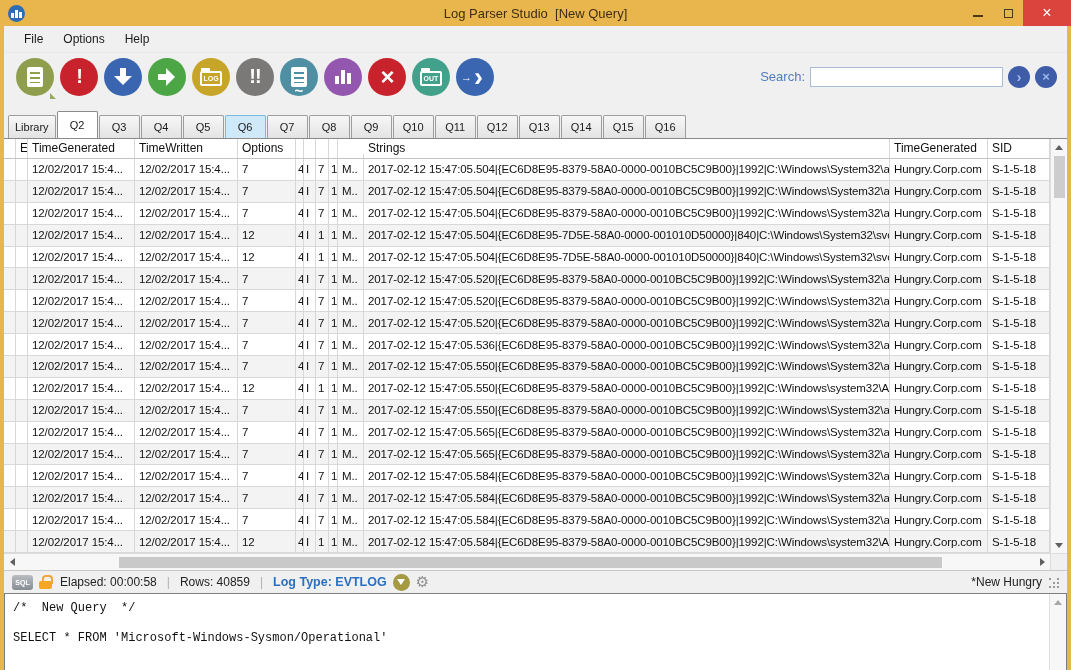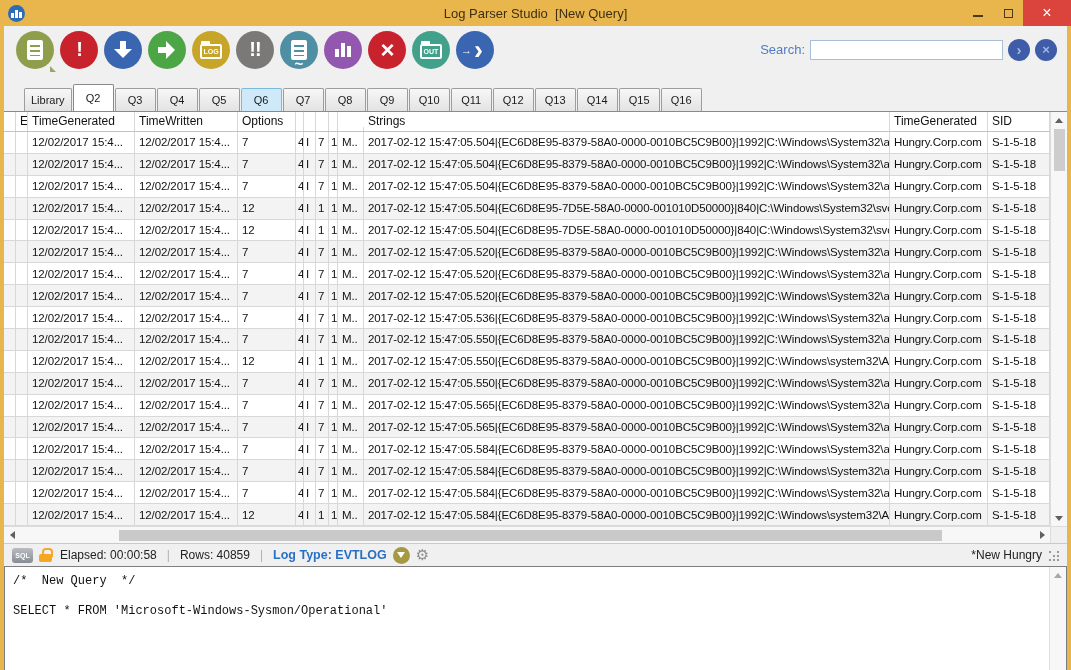--- a/index.html
+++ b/index.html
@@ -84,21 +84,21 @@
   .search-area { margin-left:auto; display:flex; align-items:center; gap:5px; padding-right:10px; }
   .search-label { color:#4f7cc2; font-size:13px; }
   .search-input { width:193px; height:20px; border:1px solid #a9bdd6; background:#fff; font-size:12px; padding:0 4px; outline:none; }
   .round-btn {
     width:22px; height:22px; border-radius:50%; border:none; background:#3e5ca8;
     color:#9db8e8; font-weight:bold; display:flex; align-items:center; justify-content:center; cursor:default;
   }
   .round-btn.go { font-size:15px; } .round-btn.clear { font-size:13px; }
 
   
-  .tabstrip { height:38px; flex:0 0 38px; background:#f0f0f0; display:flex; align-items:flex-end; padding-left:20px; }
+  .tabstrip { height:38px; flex:0 0 38px; background:#f0f0f0; display:flex; align-items:flex-end; padding-left:4px; }
   .tab {
     height:23px; min-width:41px; padding:0 6px; margin-right:1px;
     background:linear-gradient(#f7f7f7,#e3e3e3); border:1px solid #9d9d9d; border-bottom:none;
     border-radius:2px 2px 0 0; font-size:11px; color:#1a1a1a;
     display:flex; align-items:center; justify-content:center; cursor:default;
   }
   .tab.lib { min-width:36px; }
   .tab.active { height:27px; background:#fff; border-color:#8a8a8a; position:relative; z-index:2; }
   .tab.highlighted { background:#cfe9f9; border-color:#79bbdf; }
 
@@ -181,20 +181,25 @@
       <button class="win-btn">
           <span class="glyph-min"></span>
         </button>
       <button class="win-btn">
           <span class="glyph-max"></span>
         </button>
       <button class="win-btn close">×</button>
     </span>
   </div>
 
+  <div class="menubar" id="menubar">
+      <span class="menu-item">File</span>
+      <span class="menu-item">Options</span>
+      <span class="menu-item">Help</span>
+    </div>
 
   <div class="toolbar">
     <div class="tool-buttons" id="toolButtons">
         <button class="tool-btn" style="background: rgb(143, 158, 77); color: rgb(143, 158, 77);">
           <span class="doc"></span>
         </button>
         <button class="tool-btn" style="background: rgb(200, 35, 44); color: rgb(200, 35, 44);">
           <span class="tool-glyph ">!</span>
         </button>
         <button class="tool-btn" style="background: rgb(58, 101, 176); color: rgb(58, 101, 176);">

